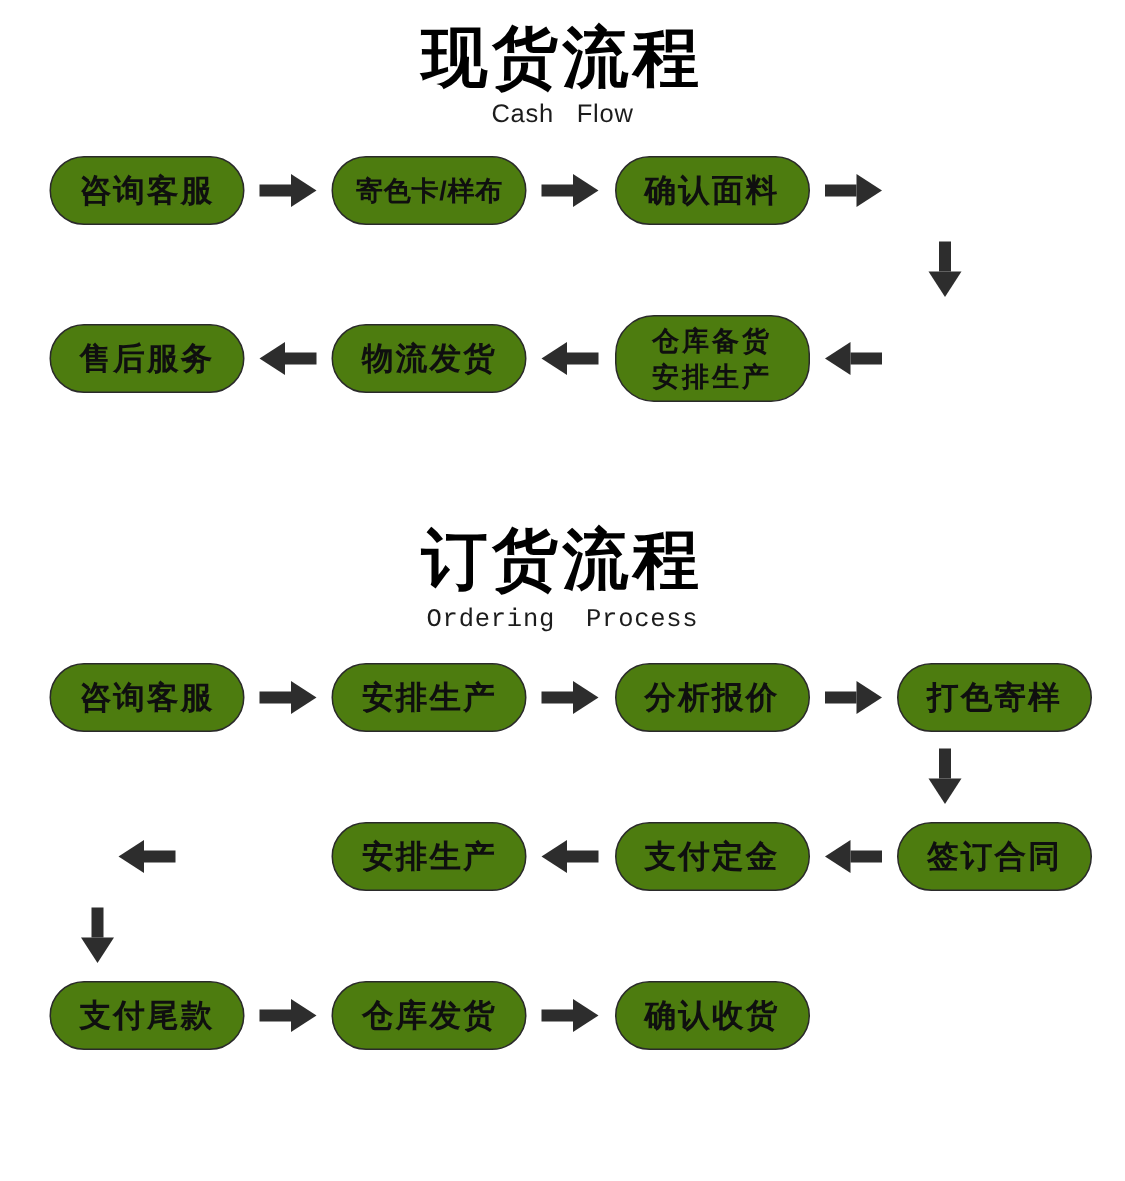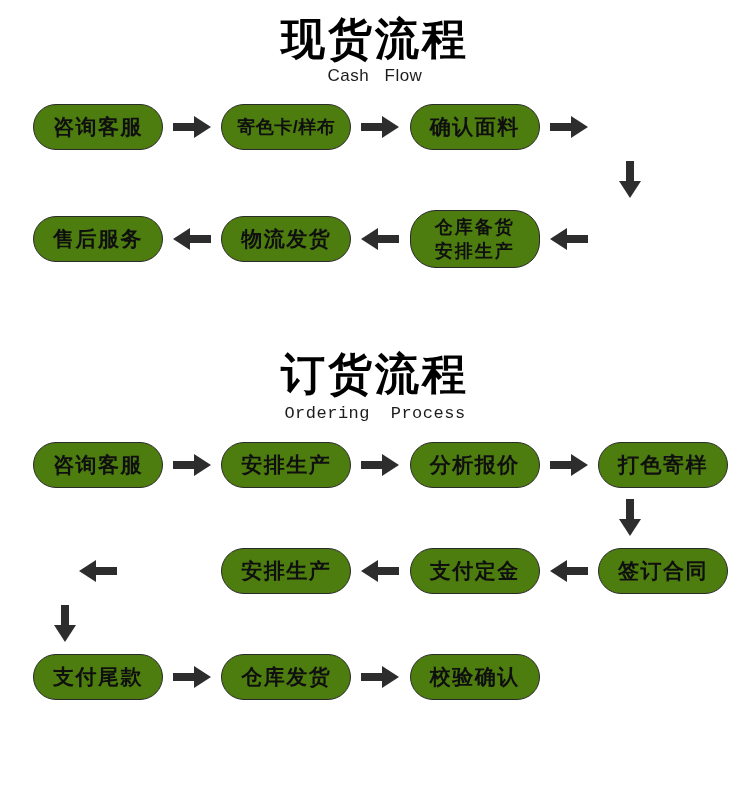--- a/index.html
+++ b/index.html
@@ -172,15 +172,15 @@
     <div class="box">支付尾款</div>
     <div class="h-arrow">
         <div class="h-shaft"></div>
         <div class="head-right"></div>
       </div>
     <div class="box gc3">仓库发货</div>
     <div class="h-arrow gc4">
         <div class="h-shaft"></div>
         <div class="head-right"></div>
       </div>
-    <div class="box gc5">校验确认</div>
+    <div class="box gc5">确认收货</div>
   </div>
 </section>
 
 </body></html>

